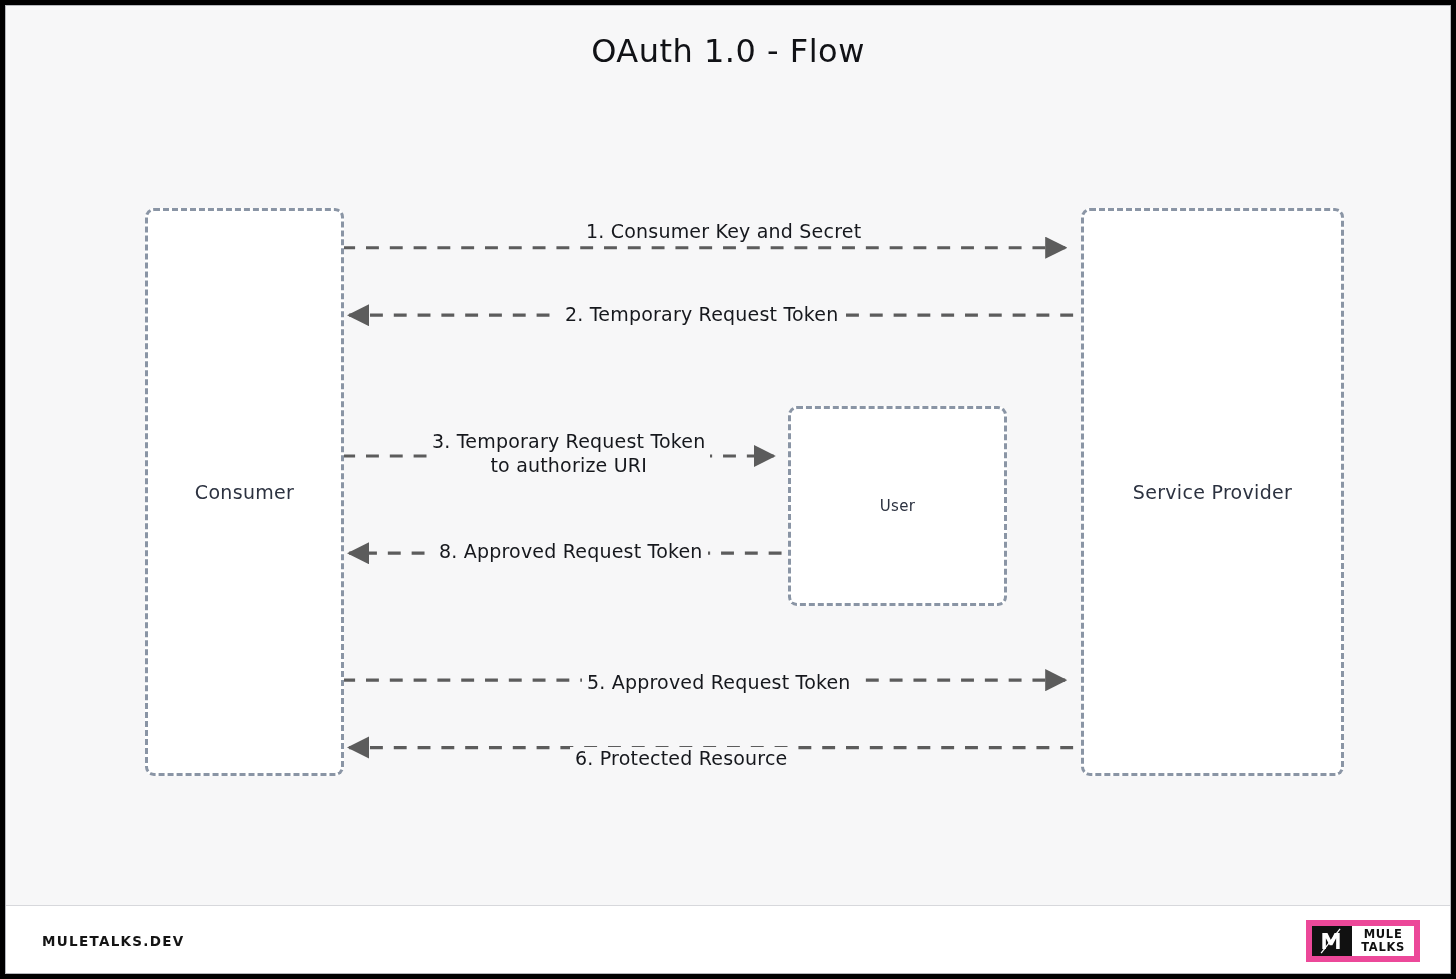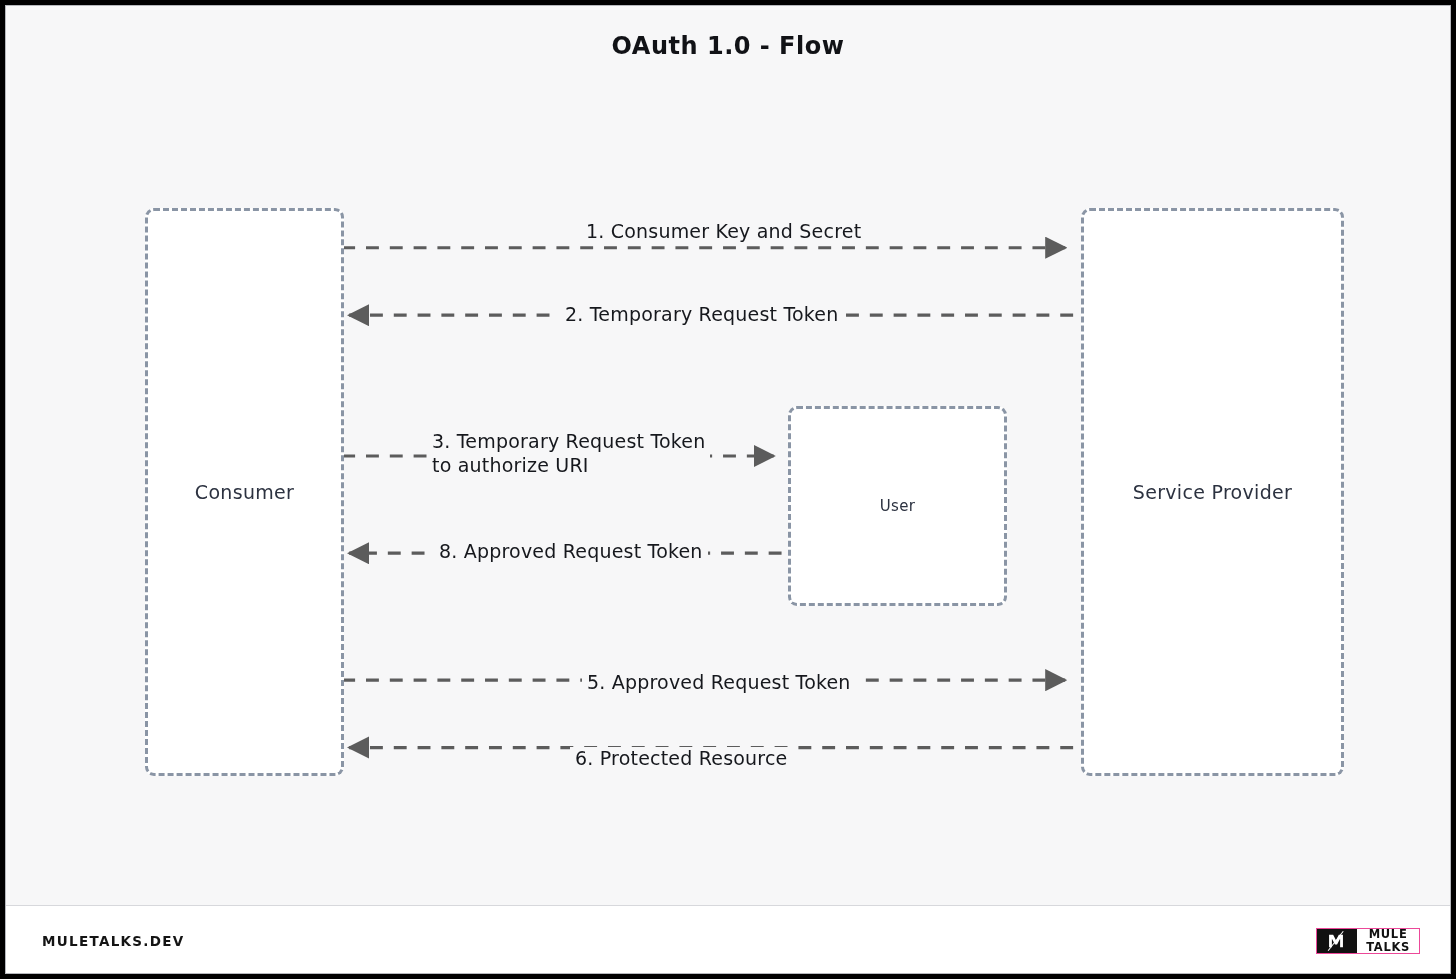--- a/index.html
+++ b/index.html
@@ -39,22 +39,22 @@
     border-bottom: 1px solid #d7d8dc;
   }
 
   .diagram-title {
     position: absolute;
     left: 0;
     top: 26px;
     width: 100%;
     text-align: center;
     font-family: "DejaVu Sans", sans-serif;
-    font-size: 24px;
-    font-weight: 700;
+    font-size: 32px;
+    font-weight: 400;
     letter-spacing: 0.5px;
     color: #111216;
   }
 
   
   .node {
     position: absolute;
     background: #ffffff;
     border: 3px dashed #8a95a5;
     border-radius: 9px;
@@ -94,21 +94,21 @@
     background: #f7f7f8;
     padding: 0 5px;
     white-space: pre;
     line-height: 1.25;
     letter-spacing: 0.2px;
   }
   .edge-label.two-line { white-space: pre-line; text-align: left; }
 
   #label-1 { left: 575px; top: 214px; }
   #label-2 { left: 554px; top: 297px; }
-  #label-3 { left: 421px; top: 424px; }
+  #label-3 { left: 421px; top: 424px; text-align: center; }
   #label-4 { left: 428px; top: 534px; }
   #label-5 { left: 576px; top: 665px; }
   #label-6 { left: 564px; top: 733px; margin-top: 8px; }
 
   
   .footer {
     position: absolute;
     left: 0;
     top: 901px;
     width: 100%;
@@ -125,22 +125,22 @@
     font-size: 13.5px;
     font-weight: 700;
     letter-spacing: 1.3px;
     color: #141414;
   }
 
   
   .logo {
     display: flex;
     align-items: stretch;
-    height: 26px;
-    border: 1px solid #ec4899;
+    height: 42px;
+    border: 6px solid #ec4899;
     background: #ffffff;
     justify-content: space-between;
   }
   .logo-mark {
     width: 38px;
     background: #111111;
     position: relative;
     flex: 0 0 38px;
   }
   .logo-mark svg { display: block; width: 100%; height: 100%; }

